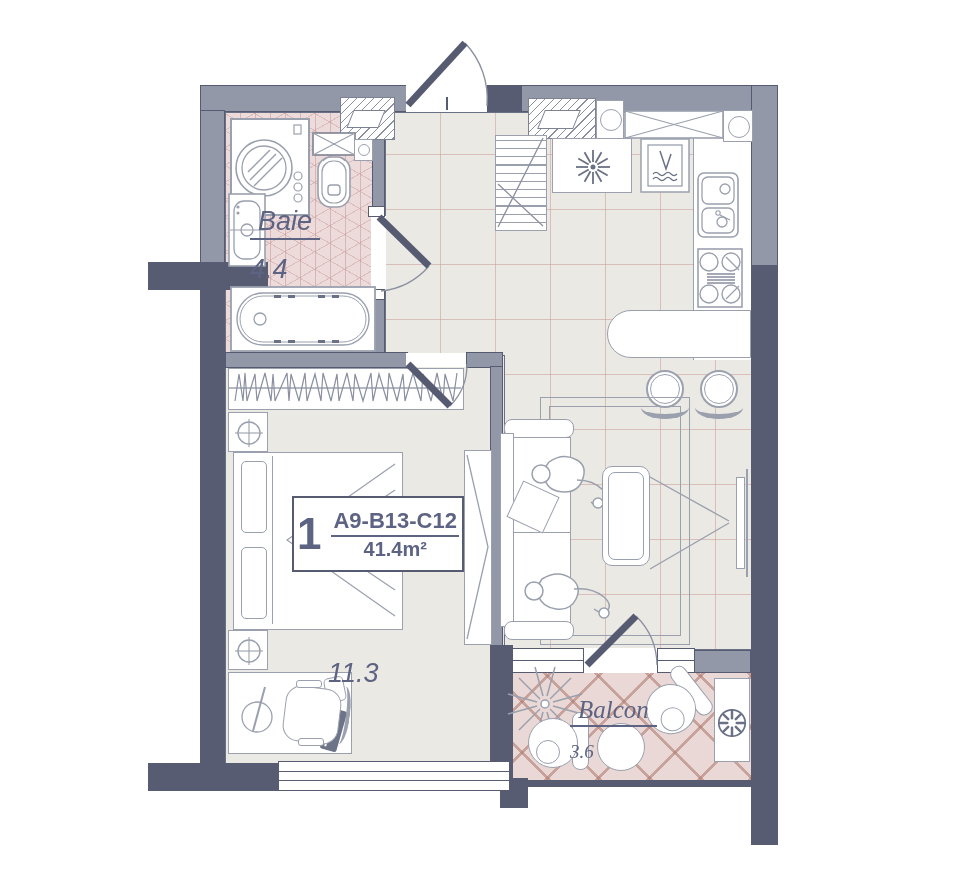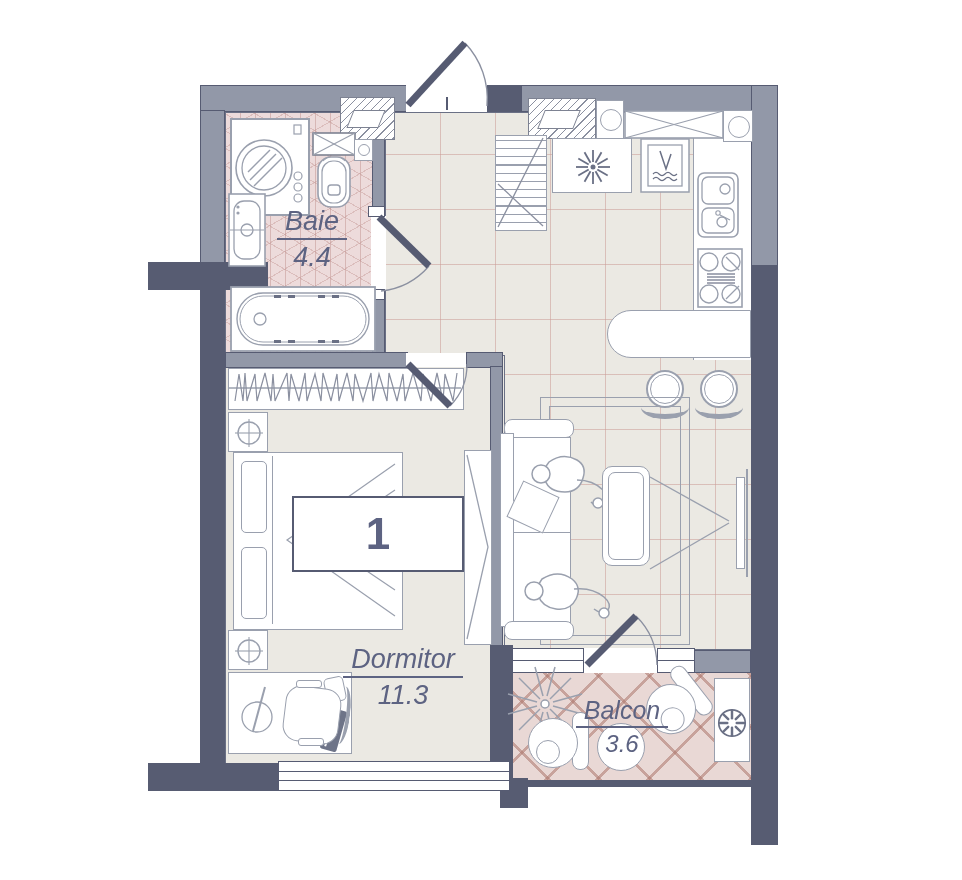--- a/index.html
+++ b/index.html
@@ -33,23 +33,23 @@
     background-color:var(--balcony-floor);
     background-image:
       repeating-linear-gradient(45deg, transparent 0 33px, rgba(172,118,108,.55) 33px 36px),
       repeating-linear-gradient(135deg, transparent 0 33px, rgba(172,118,108,.55) 33px 36px);
   }
   .box{position:absolute;background:#fff;border:1.5px solid var(--furniture-line);box-sizing:border-box;}
   .win{position:absolute;background:#fff;border:1.5px solid #565b72;box-sizing:border-box;}
   .hatch{position:absolute;background:#fff;border:1.5px solid #7d8292;box-sizing:border-box;
     background-image:repeating-linear-gradient(135deg, transparent 0 5px, #8b90a0 5px 6px);}
   .funnel{position:absolute;background:#fff;border:1.2px solid #7d8292;transform:skewX(-22deg);}
-  .room-label{position:absolute;text-align:center;color:var(--label-text);font-style:italic;z-index:30;}
+  .room-label{position:absolute;text-align:left;color:var(--label-text);font-style:italic;z-index:30;}
   .rl-name{display:inline-block;font-size:27px;border-bottom:2px solid var(--label-text);padding:0 8px 1px;}
-  .rl-area{font-size:27px;margin-top:2px;}
+  .rl-area{font-size:27px;margin-top:14px;}
   .unit-box{position:absolute;background:#fff;border:2px solid #565b72;z-index:31;
     display:flex;align-items:center;justify-content:center;gap:10px;color:var(--label-text);}
   .unit-number{font-size:44px;font-weight:bold;line-height:1;}
   .unit-code{font-size:22px;font-weight:bold;border-bottom:2px solid var(--label-text);padding:0 2px 1px;}
   .unit-area{font-size:20px;font-weight:bold;text-align:center;margin-top:1px;}
   .circ{position:absolute;border:2px solid var(--furniture-line);border-radius:50%;background:#fff;box-sizing:border-box;}
   .thinline{position:absolute;background:var(--furniture-line);}
   svg{display:block;}
   .fsvg{position:absolute;}
 </style>
@@ -404,25 +404,28 @@
       <path d="M657 665 A70 70 0 0 0 636 616" fill="none" stroke="#8b90a0" stroke-width="1.3"></path>
       <line x1="587" y1="665" x2="636" y2="616" stroke="#565b72" stroke-width="7"></line>
     </g>
   </svg>
 
   <div class="room-label" style="left:250px;top:206px;width:124px;">
     <div class="rl-name">Baie</div>
     <div class="rl-area">4.4</div>
   </div>
   <div class="room-label" style="left:328px;top:644px;width:150px;">
-    <div class="rl-name">Dormitor</div>
     <div class="rl-area">11.3</div>
   </div>
-  <div class="room-label" style="left:570px;top:696px;width:104px;">
+  <div class="room-label" style="left:570px;top:696px;width:104px;font-family:Liberation Serif, serif;">
     <div class="rl-name" style="font-size:25px;">Balcon</div>
-    <div class="rl-area" style="font-size:24px;">3.6</div>
+    <div class="rl-area" style="font-size:19px;">3.6</div>
   </div>
 
   <div class="unit-box" style="left:292px;top:496px;width:168px;height:72px;">
     <span class="unit-number">1</span>
+    <span>
+      <div class="unit-code">A9-B13-C12</div>
+      <div class="unit-area">41.4m²</div>
+    </span>
   </div>
 
 </div>
 
 </body></html>

